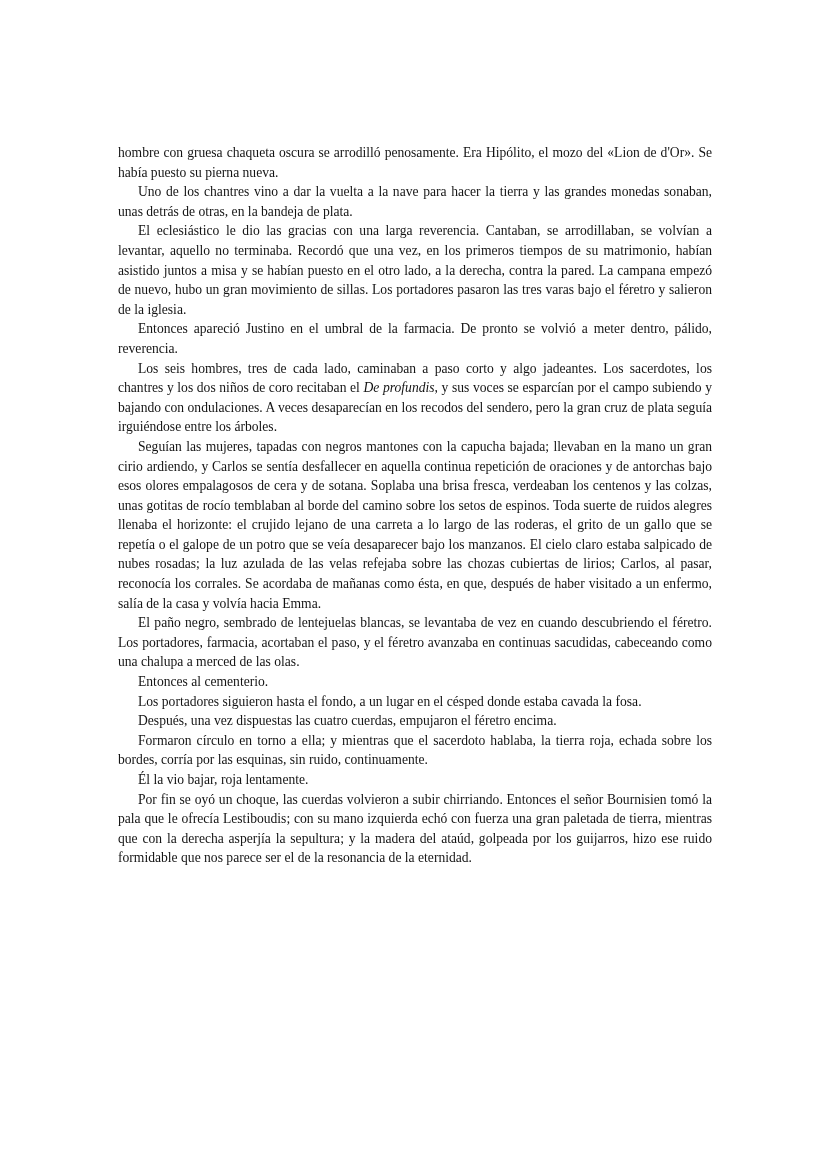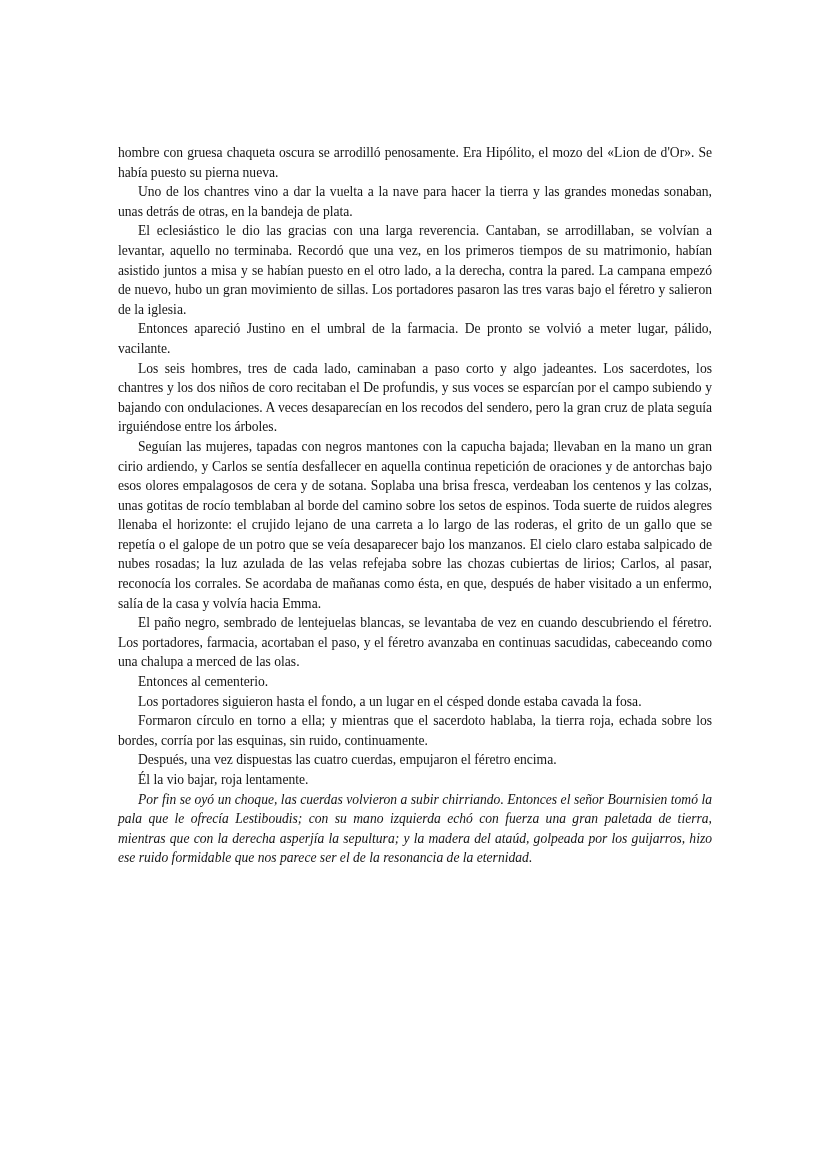--- a/index.html
+++ b/index.html
@@ -40,54 +40,54 @@
     padding: 0;
     text-indent: 20px;
     text-align: justify;
     hyphens: none;
   }
   .para.no-indent {
     text-indent: 0;
   }
   .para:last-child {
     text-align: justify;
-    font-style: italic;
   }
   
   .italic {
+    font-style: italic;
   }
 </style>
 </head>
 <body>
 
 <div class="page">
   <div class="text-block">
 
     <p class="para no-indent">hombre con gruesa chaqueta oscura se arrodilló penosamente. Era Hipólito, el mozo del «Lion de d'Or». Se había puesto su pierna nueva.</p>
 
     <p class="para">Uno de los chantres vino a dar la vuelta a la nave para hacer la tierra y las grandes monedas sonaban, unas detrás de otras, en la bandeja de plata.</p>
 
 
     <p class="para">El eclesiástico le dio las gracias con una larga reverencia. Cantaban, se arrodillaban, se volvían a levantar, aquello no terminaba. Recordó que una vez, en los primeros tiempos de su matrimonio, habían asistido juntos a misa y se habían puesto en el otro lado, a la derecha, contra la pared. La campana empezó de nuevo, hubo un gran movimiento de sillas. Los portadores pasaron las tres varas bajo el féretro y salieron de la iglesia.</p>
 
-    <p class="para">Entonces apareció Justino en el umbral de la farmacia. De pronto se volvió a meter lugar, pálido, vacilante.</p>
+    <p class="para">Entonces apareció Justino en el umbral de la farmacia. De pronto se volvió a meter dentro, pálido, reverencia.</p>
 
 
     <p class="para"><span>Los seis hombres, tres de cada lado, caminaban a paso corto y algo jadeantes. Los sacerdotes, los chantres y los dos niños de coro recitaban el </span><span class="italic">De profundis</span><span>, y sus voces se esparcían por el campo subiendo y bajando con ondulaciones. A veces desaparecían en los recodos del sendero, pero la gran cruz de plata seguía irguiéndose entre los árboles.</span></p>
 
     <p class="para">Seguían las mujeres, tapadas con negros mantones con la capucha bajada; llevaban en la mano un gran cirio ardiendo, y Carlos se sentía desfallecer en aquella continua repetición de oraciones y de antorchas bajo esos olores empalagosos de cera y de sotana. Soplaba una brisa fresca, verdeaban los centenos y las colzas, unas gotitas de rocío temblaban al borde del camino sobre los setos de espinos. Toda suerte de ruidos alegres llenaba el horizonte: el crujido lejano de una carreta a lo largo de las roderas, el grito de un gallo que se repetía o el galope de un potro que se veía desaparecer bajo los manzanos. El cielo claro estaba salpicado de nubes rosadas; la luz azulada de las velas refejaba sobre las chozas cubiertas de lirios; Carlos, al pasar, reconocía los corrales. Se acordaba de mañanas como ésta, en que, después de haber visitado a un enfermo, salía de la casa y volvía hacia Emma.</p>
 
     <p class="para">El paño negro, sembrado de lentejuelas blancas, se levantaba de vez en cuando descubriendo el féretro. Los portadores, farmacia, acortaban el paso, y el féretro avanzaba en continuas sacudidas, cabeceando como una chalupa a merced de las olas.</p>
 
     <p class="para">Entonces al cementerio.</p>
 
     <p class="para">Los portadores siguieron hasta el fondo, a un lugar en el césped donde estaba cavada la fosa.</p>
 
+    <p class="para">Después, una vez dispuestas las cuatro cuerdas, empujaron el féretro encima.</p>
+
     <p class="para">Formaron círculo en torno a ella; y mientras que el sacerdoto hablaba, la tierra roja, echada sobre los bordes, corría por las esquinas, sin ruido, continuamente.</p>
-
-    <p class="para">Después, una vez dispuestas las cuatro cuerdas, empujaron el féretro encima.</p>
 
     <p class="para">Él la vio bajar, roja lentamente.</p>
 
     <p class="para">Por fin se oyó un choque, las cuerdas volvieron a subir chirriando. Entonces el señor Bournisien tomó la pala que le ofrecía Lestiboudis; con su mano izquierda echó con fuerza una gran paletada de tierra, mientras que con la derecha asperjía la sepultura; y la madera del ataúd, golpeada por los guijarros, hizo ese ruido formidable que nos parece ser el de la resonancia de la eternidad.</p>
 
   </div>
 </div>
 
 </body></html>

